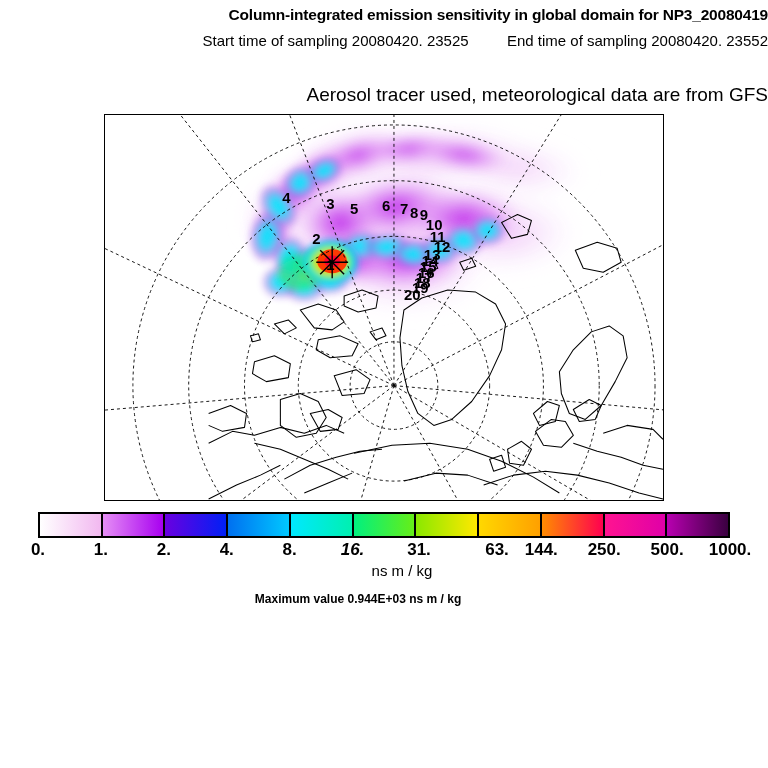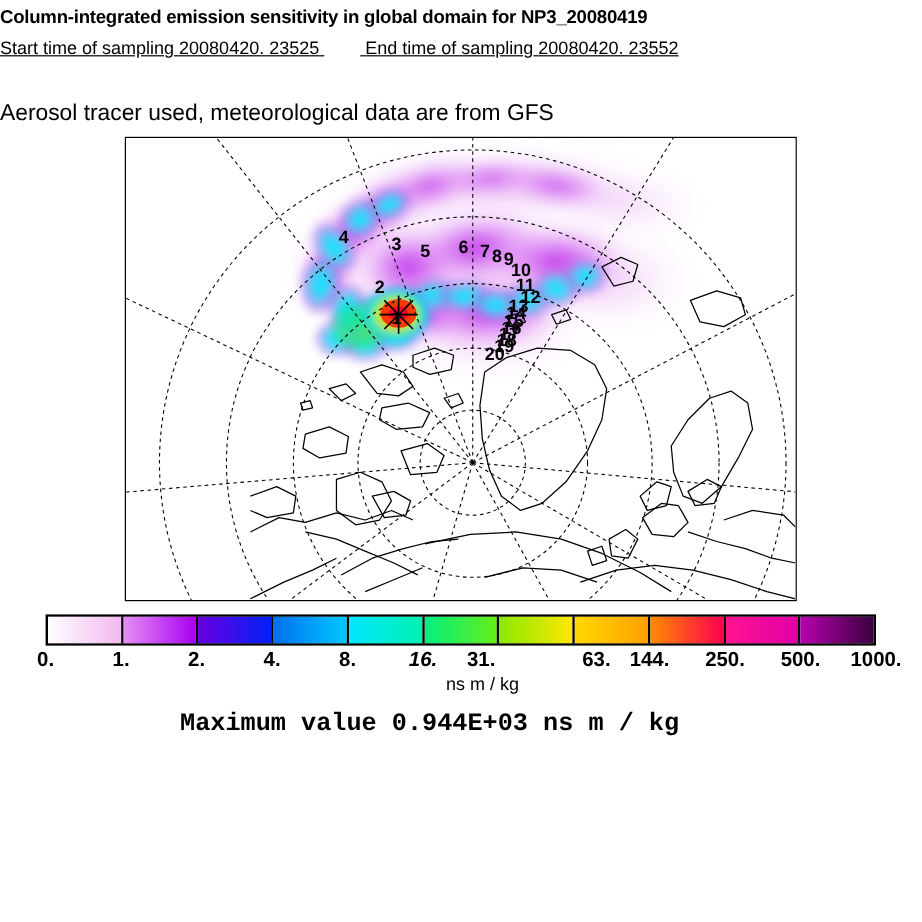--- a/index.html
+++ b/index.html
@@ -2,44 +2,44 @@
 <html><head>
 <meta charset="utf-8">
 <style>
   html,body{margin:0;padding:0;background:#ffffff;}
   body{width:768px;height:768px;position:relative;overflow:hidden;
        font-family:"Liberation Sans",sans-serif;color:#000;}
 
   #root{position:absolute;inset:0;}
 
   
-  .hdr{position:absolute;left:0;width:768px;text-align:left;white-space:nowrap;}
+  .hdr{position:absolute;left:0;width:768px;text-align:right;white-space:nowrap;}
   #title{top:6px;font-size:15.5px;font-weight:bold;letter-spacing:-0.2px;}
-  #row-times{top:32px;font-size:15px;text-decoration:underline;}
+  #row-times{top:32px;font-size:15px;}
   #row-heights{top:58px;font-size:15px;}
   #row-tracer{top:84px;font-size:19px;}
   .gap-md{display:inline-block;width:30px;}
 
   
   #map-frame{position:absolute;left:104px;top:114px;width:560px;height:387px;
              border:1.5px solid #000;box-sizing:border-box;background:#fff;overflow:hidden;}
   #map-svg{position:absolute;left:0;top:0;width:100%;height:100%;display:block;}
 
   
   #cbar-wrap{position:absolute;left:38px;top:512px;width:692px;height:26px;}
   #cbar{position:absolute;inset:0;border:2.5px solid #000;box-sizing:border-box;display:flex;}
   .cseg{flex:1 1 0;height:100%;border-right:2px solid #000;box-sizing:border-box;}
   .cseg:last-child{border-right:none;}
   #cbar-ticks{position:absolute;left:0;top:540px;width:768px;height:22px;}
   .ctick{position:absolute;top:0;font-size:17px;font-weight:bold;transform:translateX(-50%);
          white-space:nowrap;}
 
   #units{position:absolute;left:0;top:562px;width:768px;text-align:center;font-size:15px;padding-left:18px;}
-  #maxval{position:absolute;left:0;top:592px;width:716px;text-align:center;font-size:21px;
-          font-weight:bold;font-family:Liberation Mono, monospace;}
+  #maxval{position:absolute;left:0;top:592px;width:716px;text-align:center;font-size:12px;
+          font-weight:bold;}
 
   
   .daynum{font-family:"Liberation Sans",sans-serif;font-size:15px;font-weight:bold;fill:#000;}
 </style>
 </head>
 <body>
 
 <div id="root">
 
   <div class="hdr" id="title">Column-integrated emission sensitivity in global domain for NP3_20080419</div>
@@ -284,21 +284,21 @@
         <div class="cseg" style="background: linear-gradient(to right, rgb(184, 0, 176), rgb(58, 0, 64));"></div>
       </div>
   </div>
   <div id="cbar-ticks">
       <div class="ctick" style="left: 38px;">0.</div>
       <div class="ctick" style="left: 100.909px;">1.</div>
       <div class="ctick" style="left: 163.818px;">2.</div>
       <div class="ctick" style="left: 226.727px;">4.</div>
       <div class="ctick" style="left: 289.636px;">8.</div>
       <div class="ctick" style="left: 352.545px; font-style: italic;">16.</div>
-      <div class="ctick" style="left: 401px;">31.</div>
+      <div class="ctick" style="left: 419px;">31.</div>
       <div class="ctick" style="left: 497px;">63.</div>
       <div class="ctick" style="left: 541.273px;">144.</div>
       <div class="ctick" style="left: 604.182px;">250.</div>
       <div class="ctick" style="left: 667.091px;">500.</div>
       <div class="ctick" style="left: 730px;">1000.</div>
     </div>
 
   <div id="units">ns m / kg</div>
 
   <div id="maxval">Maximum value  0.944E+03 ns m / kg</div>

